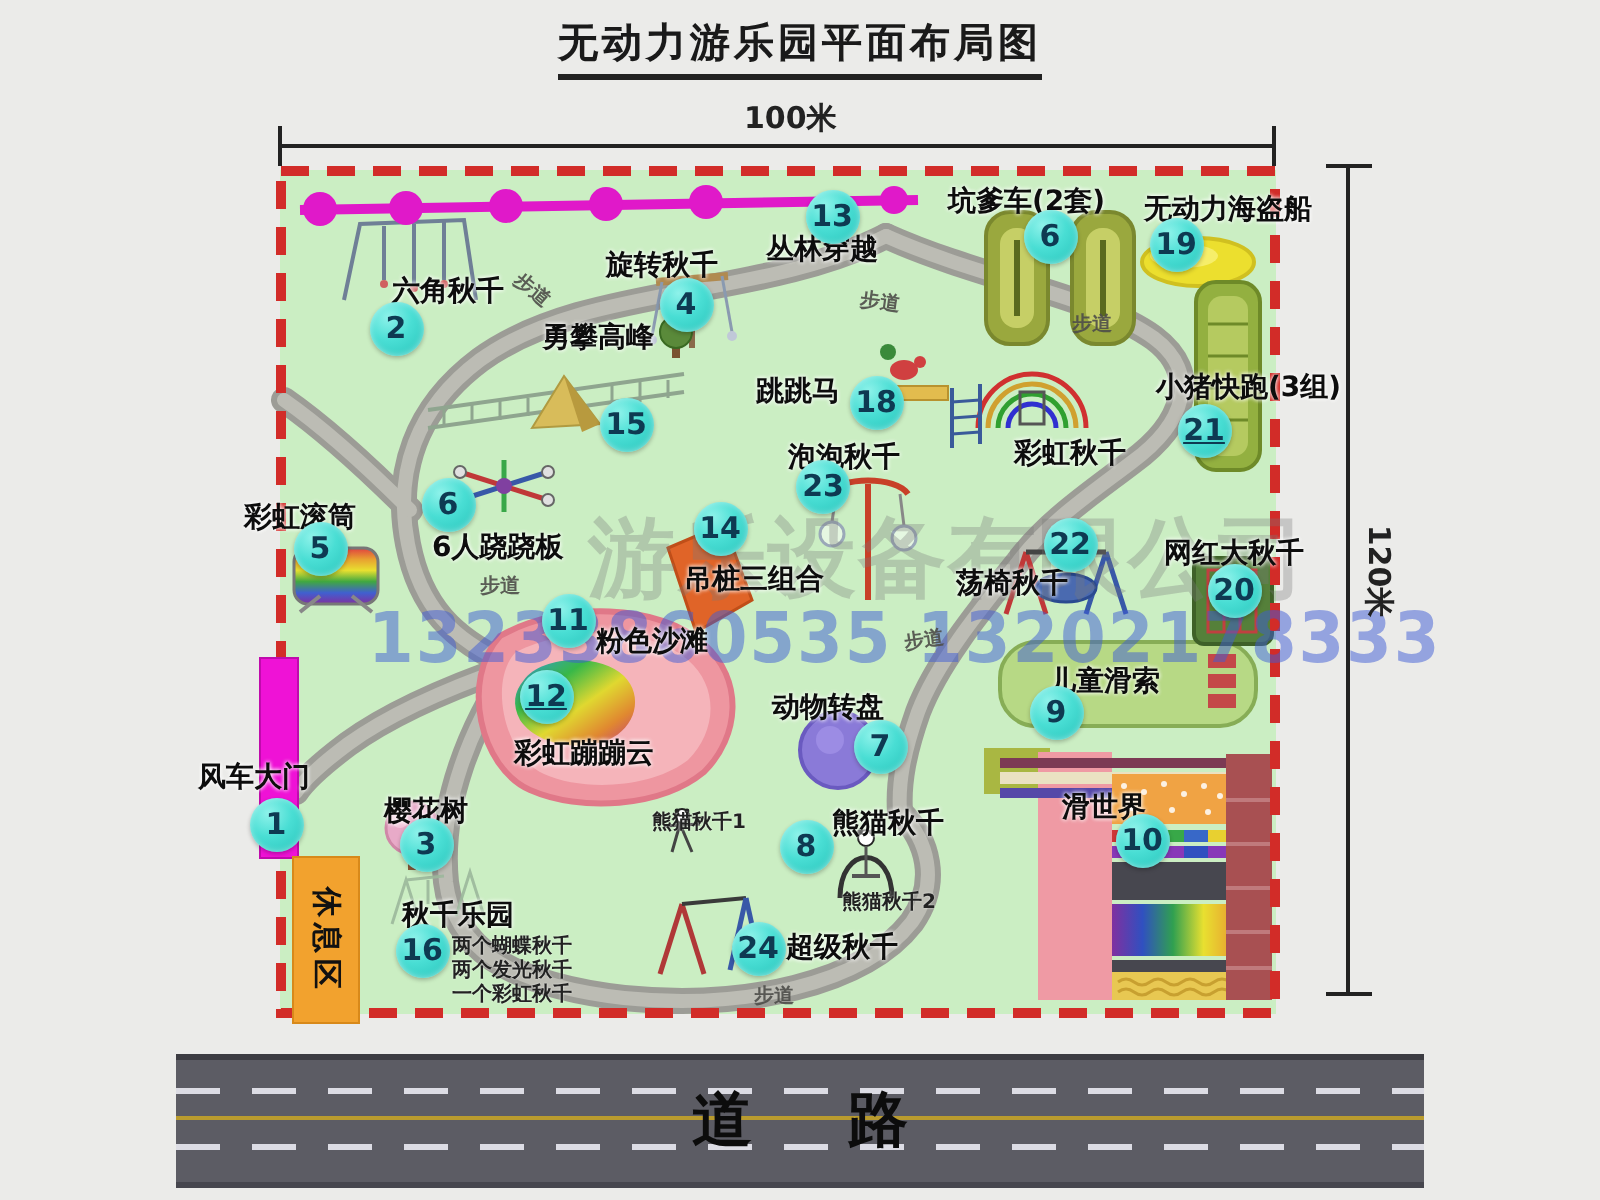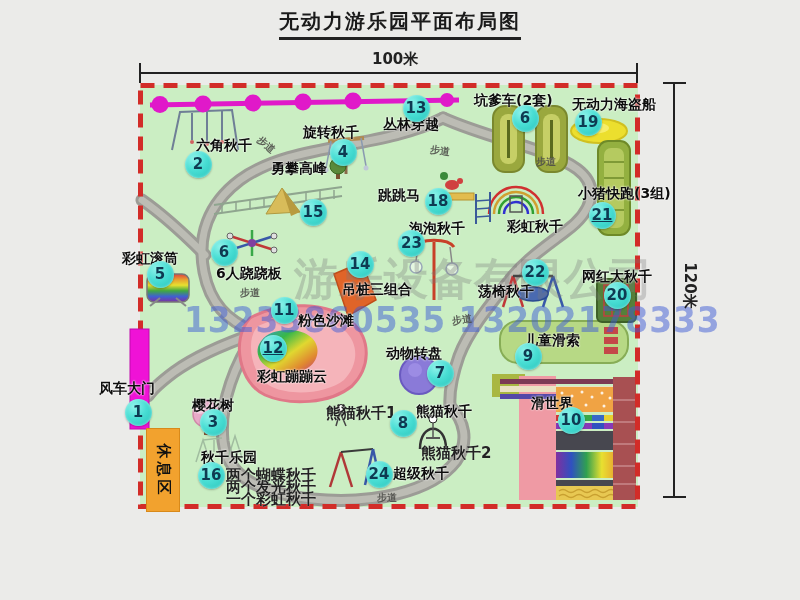--- a/index.html
+++ b/index.html
@@ -35,21 +35,21 @@
     letter-spacing:1px;white-space:nowrap;transform:scaleX(.94);transform-origin:left;
     pointer-events:none;
   }
   #annotations{position:absolute;left:0;top:0;width:800px;height:600px;z-index:4;}
   .map-label{
     position:absolute;font-size:14px;font-weight:bold;color:#0d0d0d;
     white-space:nowrap;z-index:5;
     text-shadow:0 0 2px rgba(255,255,255,.85),0 0 2px rgba(255,255,255,.85);
   }
   .small-label{
-    position:absolute;font-size:15px;font-weight:bold;color:#222;white-space:nowrap;z-index:5;
+    position:absolute;font-size:10px;font-weight:bold;color:#222;white-space:nowrap;z-index:5;
     text-shadow:0 0 1px rgba(255,255,255,.8);
   }
   .path-label{
     position:absolute;font-size:10px;font-weight:bold;color:#4e4e4a;opacity:.9;
     white-space:nowrap;z-index:5;
   }
   .badge{
     position:absolute;width:27px;height:27px;border-radius:50%;z-index:6;
     background:radial-gradient(circle at 34% 28%, #8ef2ea 0%, #49ded4 45%, #27c3ba 100%);
     box-shadow:0 1px 2px rgba(0,0,0,.25), inset 0 0 3px rgba(255,255,255,.5);
@@ -432,32 +432,38 @@
       <div class="map-label" style="left: 378px; top: 187px;">跳跳马</div>
       <div class="badge" style="left: 424.5px; top: 187.5px;">18</div>
       <div class="map-label" style="left: 572px; top: 96px;">无动力海盗船</div>
       <div class="badge" style="left: 574.5px; top: 108.5px;">19</div>
       <div class="map-label" style="left: 582px; top: 268px;">网红大秋千</div>
       <div class="badge" style="left: 603.5px; top: 281.5px;">20</div>
       <div class="map-label" style="left: 578px; top: 185px;">小猪快跑(3组)</div>
       <div class="badge" style="left: 588.5px; top: 201.5px; text-decoration: underline;">21</div>
       <div class="map-label" style="left: 478px; top: 283px;">荡椅秋千</div>
       <div class="badge" style="left: 521.5px; top: 258.5px;">22</div>
-      <div class="map-label" style="left: 409px; top: 220px;">泡泡秋千</div>
+      <div class="map-label" style="left: 394px; top: 220px;">泡泡秋千</div>
       <div class="badge" style="left: 398px; top: 229.5px;">23</div>
       <div class="map-label" style="left: 393px; top: 465px;">超级秋千</div>
       <div class="badge" style="left: 365.5px; top: 460.5px;">24</div>
       <div class="map-label" style="left: 507px; top: 218px;">彩虹秋千</div>
       <div class="small-label" style="left: 326px; top: 404px;">熊猫秋千1</div>
       <div class="small-label" style="left: 421px; top: 444px;">熊猫秋千2</div>
       <div class="small-label" style="left: 226px; top: 466px;">两个蝴蝶秋千</div>
       <div class="small-label" style="left: 226px; top: 478px;">两个发光秋千</div>
       <div class="small-label" style="left: 226px; top: 490px;">一个彩虹秋千</div>
       <div class="path-label" style="left: 256px; top: 138px; transform: rotate(40deg);">步道</div>
       <div class="path-label" style="left: 430px; top: 144px; transform: rotate(8deg);">步道</div>
       <div class="path-label" style="left: 536px; top: 155px;">步道</div>
       <div class="path-label" style="left: 240px; top: 286px;">步道</div>
       <div class="path-label" style="left: 452px; top: 313px; transform: rotate(-8deg);">步道</div>
       <div class="path-label" style="left: 377px; top: 491px;">步道</div>
     </div>
 
+  <div id="road">
+    <div class="lane top"></div>
+    <div class="center-line"></div>
+    <div class="lane bottom"></div>
+    <div id="road-label">道路</div>
+  </div>
 
 </div>
 
 </body></html>

